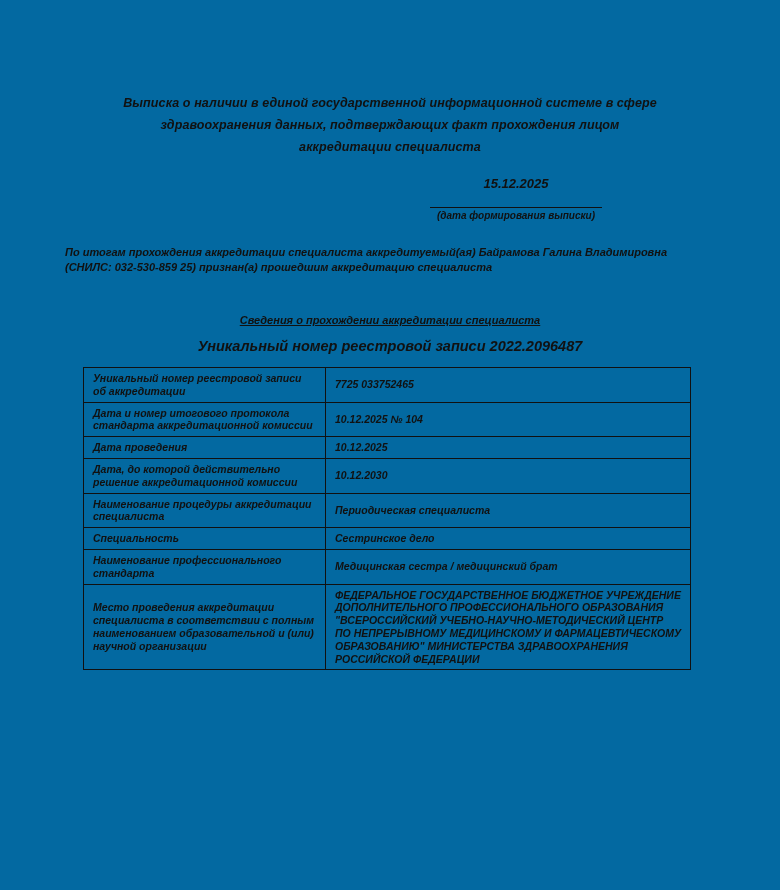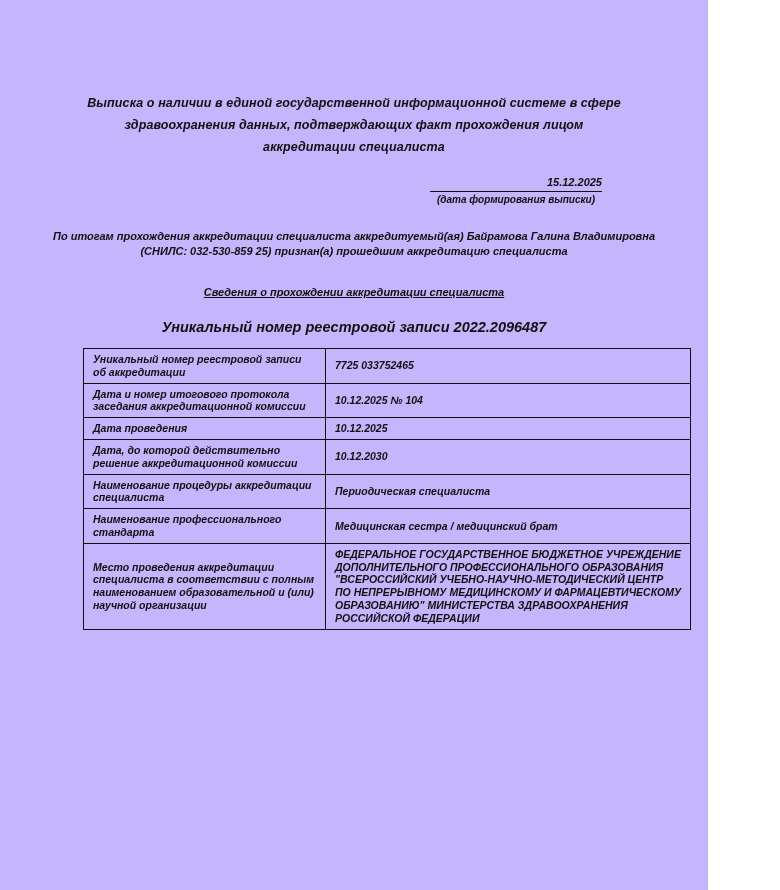--- a/index.html
+++ b/index.html
@@ -2,23 +2,23 @@
 <html><head>
 <meta charset="utf-8">
 <style>
   html, body {
     margin: 0;
     padding: 0;
     background: #ffffff;
   }
   .page {
     position: relative;
-    width: 708px;
+    width: 780px;
     height: 890px;
-    background: #c4b5fd;
+    background: #0369a1;
     font-family: "Liberation Sans", sans-serif;
     font-style: italic;
     font-weight: bold;
     color: #111111;
     overflow: hidden;
   }
   .doc-title {
     margin: 92px auto 0 auto;
     max-width: 545px;
     text-align: center;
@@ -27,46 +27,44 @@
     letter-spacing: 0.1px;
   }
   .date-block {
     width: 172px;
     margin-left: 430px;
     margin-top: 18px;
     text-align: center;
   }
   .date-value {
     display: block;
-    font-size: 11px;
-    padding-bottom: 3px;
+    font-size: 13px;
+    padding-bottom: 16px;
     border-bottom: 1.6px solid #111111;
-    text-align: right;
   }
   .date-caption {
     display: block;
     font-size: 10px;
     padding-top: 2px;
     white-space: nowrap;
   }
   .summary {
     margin: 24px auto 16px auto;
     max-width: 650px;
-    text-align: center;
     font-size: 11px;
     line-height: 15px;
   }
   .section-heading {
-    margin-top: 27px;
+    margin-top: 39px;
     text-align: center;
     font-size: 11px;
     text-decoration: underline;
   }
   .registry-heading {
-    margin-top: 21px;
+    margin-top: 12px;
     text-align: center;
     font-size: 14.5px;
   }
   table.acc-table {
     table-layout: fixed;
     border-collapse: collapse;
     width: 607px;
     margin: 13px 12px 0 83px;
   }
   table.acc-table td {
@@ -102,36 +100,40 @@
     <colgroup>
       <col class="c-label">
       <col class="c-value">
     </colgroup>
     <tbody>
       <tr>
         <td class="label">Уникальный номер реестровой записи об аккредитации</td>
         <td class="value">7725 033752465</td>
       </tr>
       <tr>
-        <td class="label">Дата и номер итогового протокола заседания аккредитационной комиссии</td>
+        <td class="label">Дата и номер итогового протокола стандарта аккредитационной комиссии</td>
         <td class="value">10.12.2025 № 104</td>
       </tr>
       <tr>
         <td class="label">Дата проведения</td>
         <td class="value">10.12.2025</td>
       </tr>
       <tr>
         <td class="label">Дата, до которой действительно решение аккредитационной комиссии</td>
         <td class="value">10.12.2030</td>
       </tr>
       <tr>
         <td class="label">Наименование процедуры аккредитации специалиста</td>
         <td class="value">Периодическая специалиста</td>
       </tr>
       <tr>
+        <td class="label">Специальность</td>
+        <td class="value">Сестринское дело</td>
+      </tr>
+      <tr>
         <td class="label">Наименование профессионального стандарта</td>
         <td class="value">Медицинская сестра / медицинский брат</td>
       </tr>
       <tr>
         <td class="label">Место проведения аккредитации специалиста в соответствии с полным наименованием образовательной и (или) научной организации</td>
         <td class="value">ФЕДЕРАЛЬНОЕ ГОСУДАРСТВЕННОЕ БЮДЖЕТНОЕ УЧРЕЖДЕНИЕ ДОПОЛНИТЕЛЬНОГО ПРОФЕССИОНАЛЬНОГО ОБРАЗОВАНИЯ "ВСЕРОССИЙСКИЙ УЧЕБНО-НАУЧНО-МЕТОДИЧЕСКИЙ ЦЕНТР ПО НЕПРЕРЫВНОМУ МЕДИЦИНСКОМУ И ФАРМАЦЕВТИЧЕСКОМУ ОБРАЗОВАНИЮ" МИНИСТЕРСТВА ЗДРАВООХРАНЕНИЯ РОССИЙСКОЙ ФЕДЕРАЦИИ</td>
       </tr>
     </tbody>
   </table>
 

